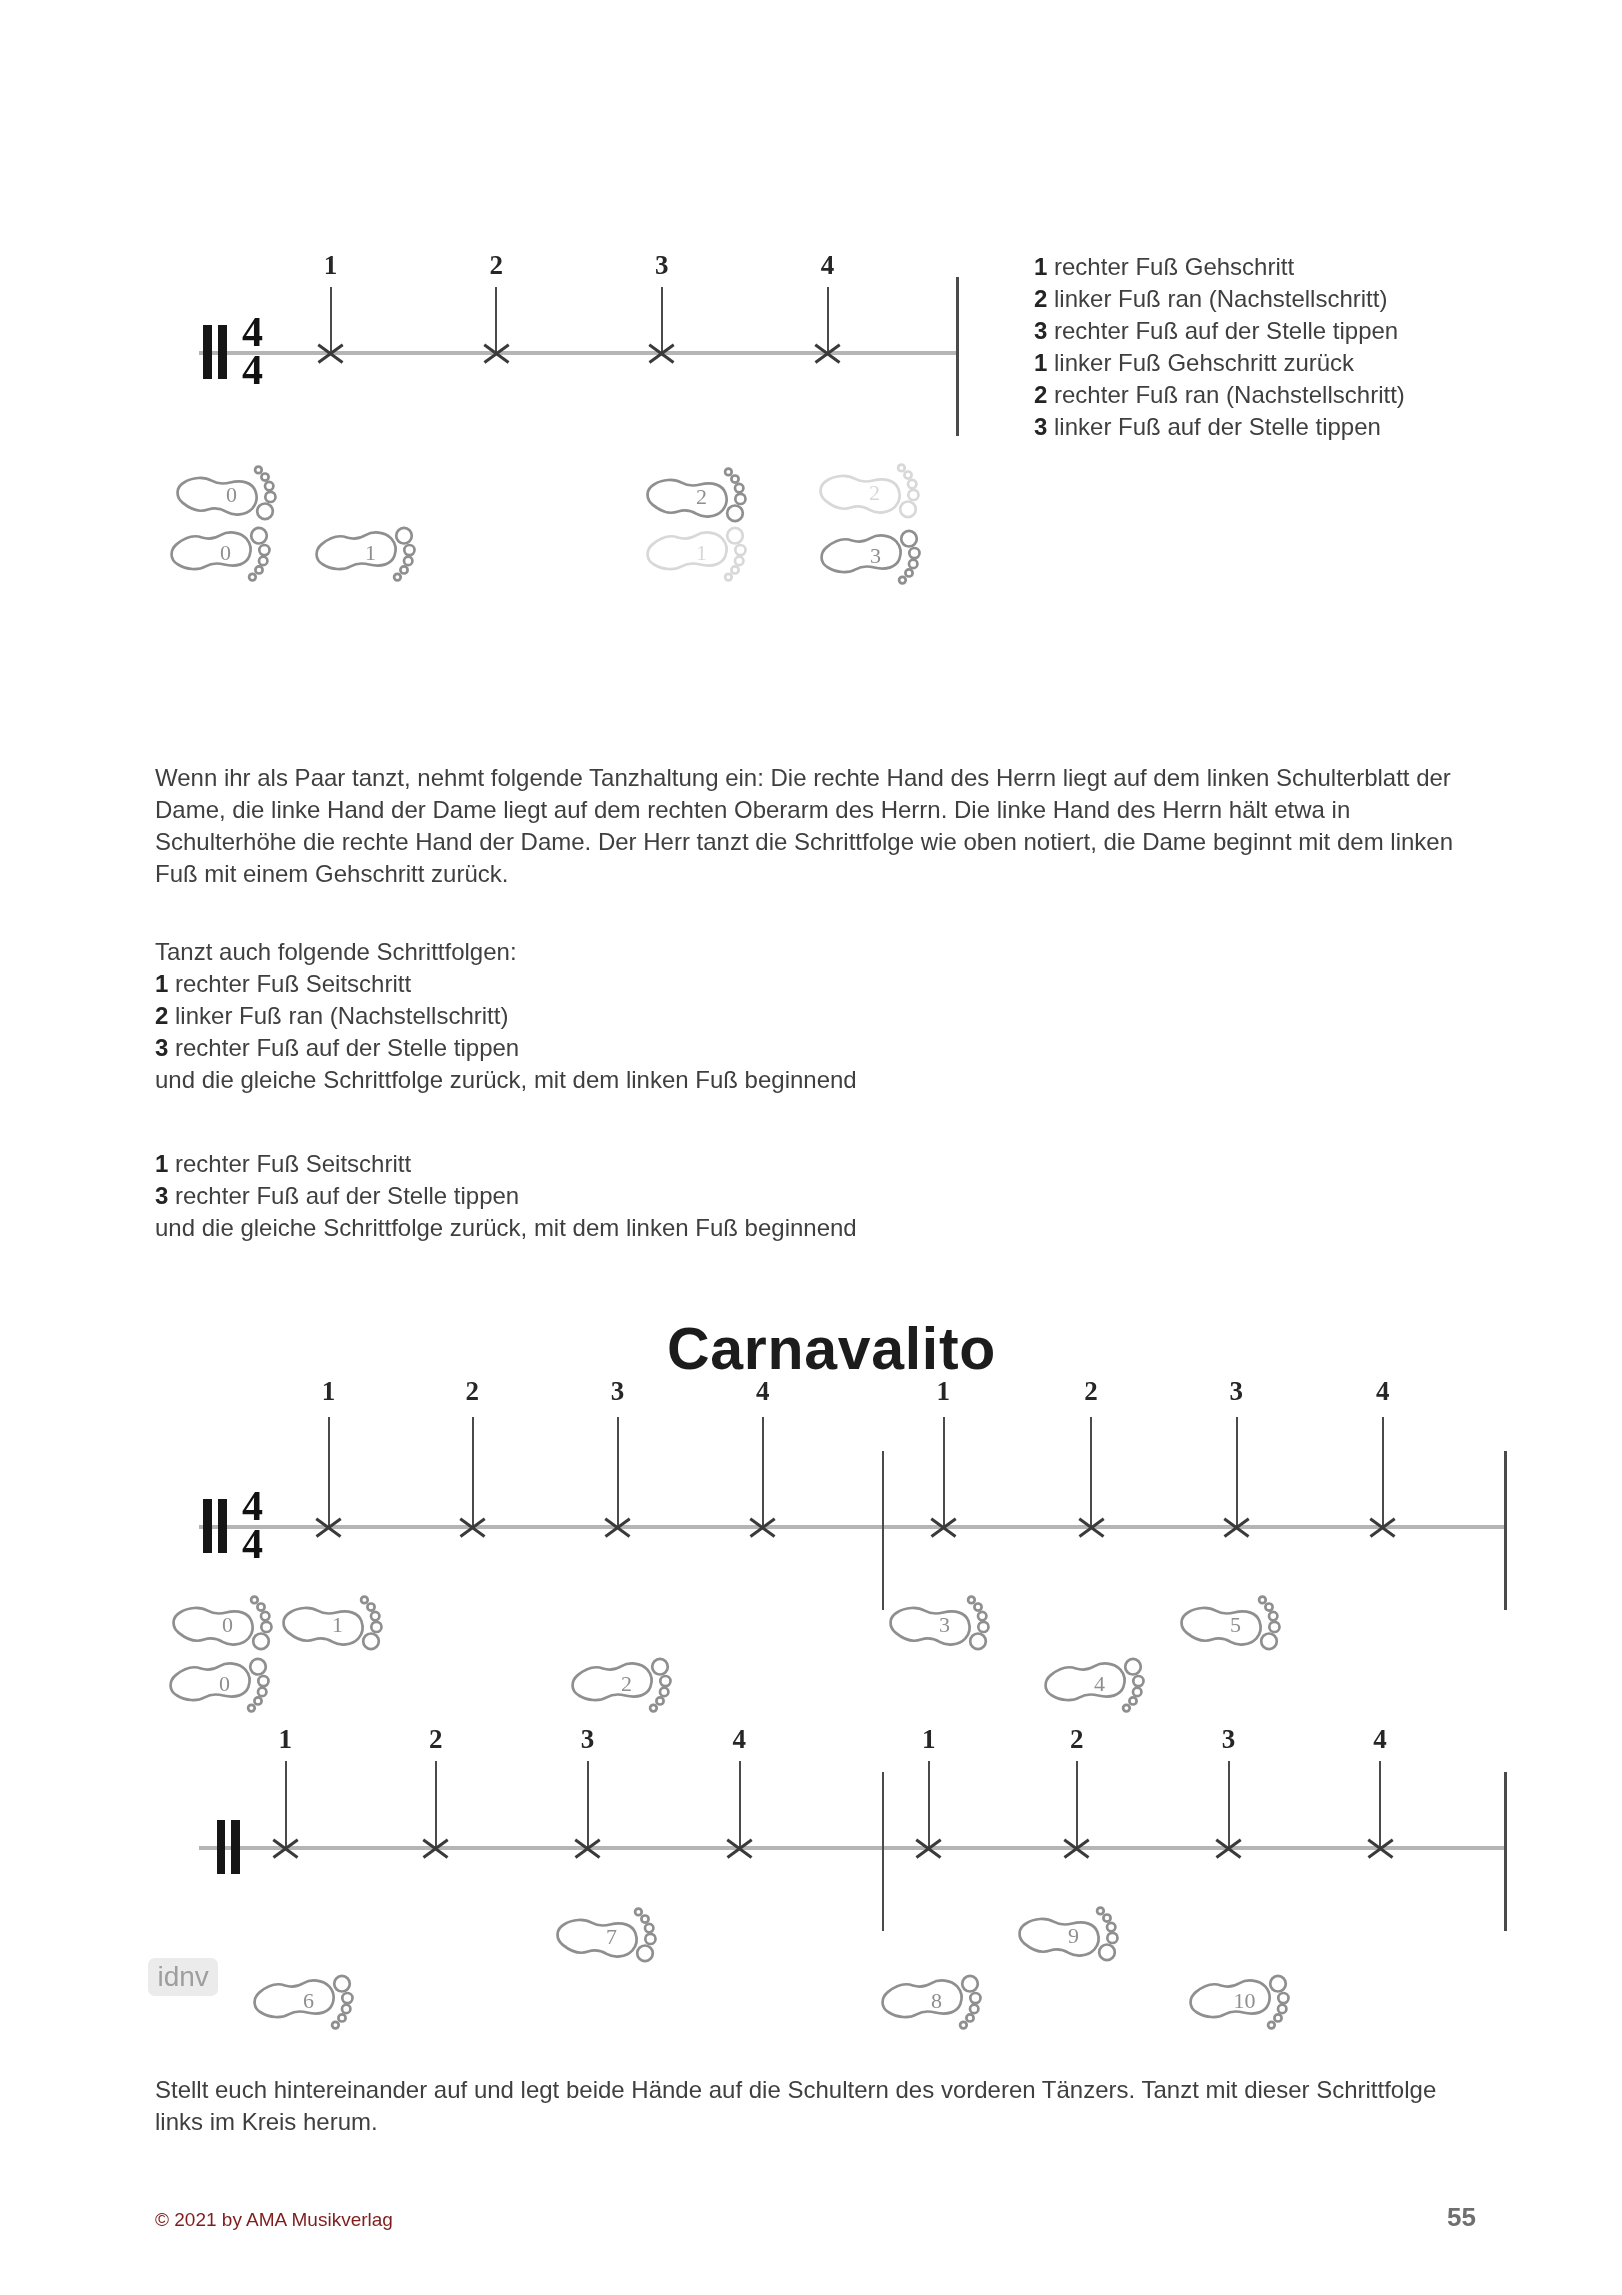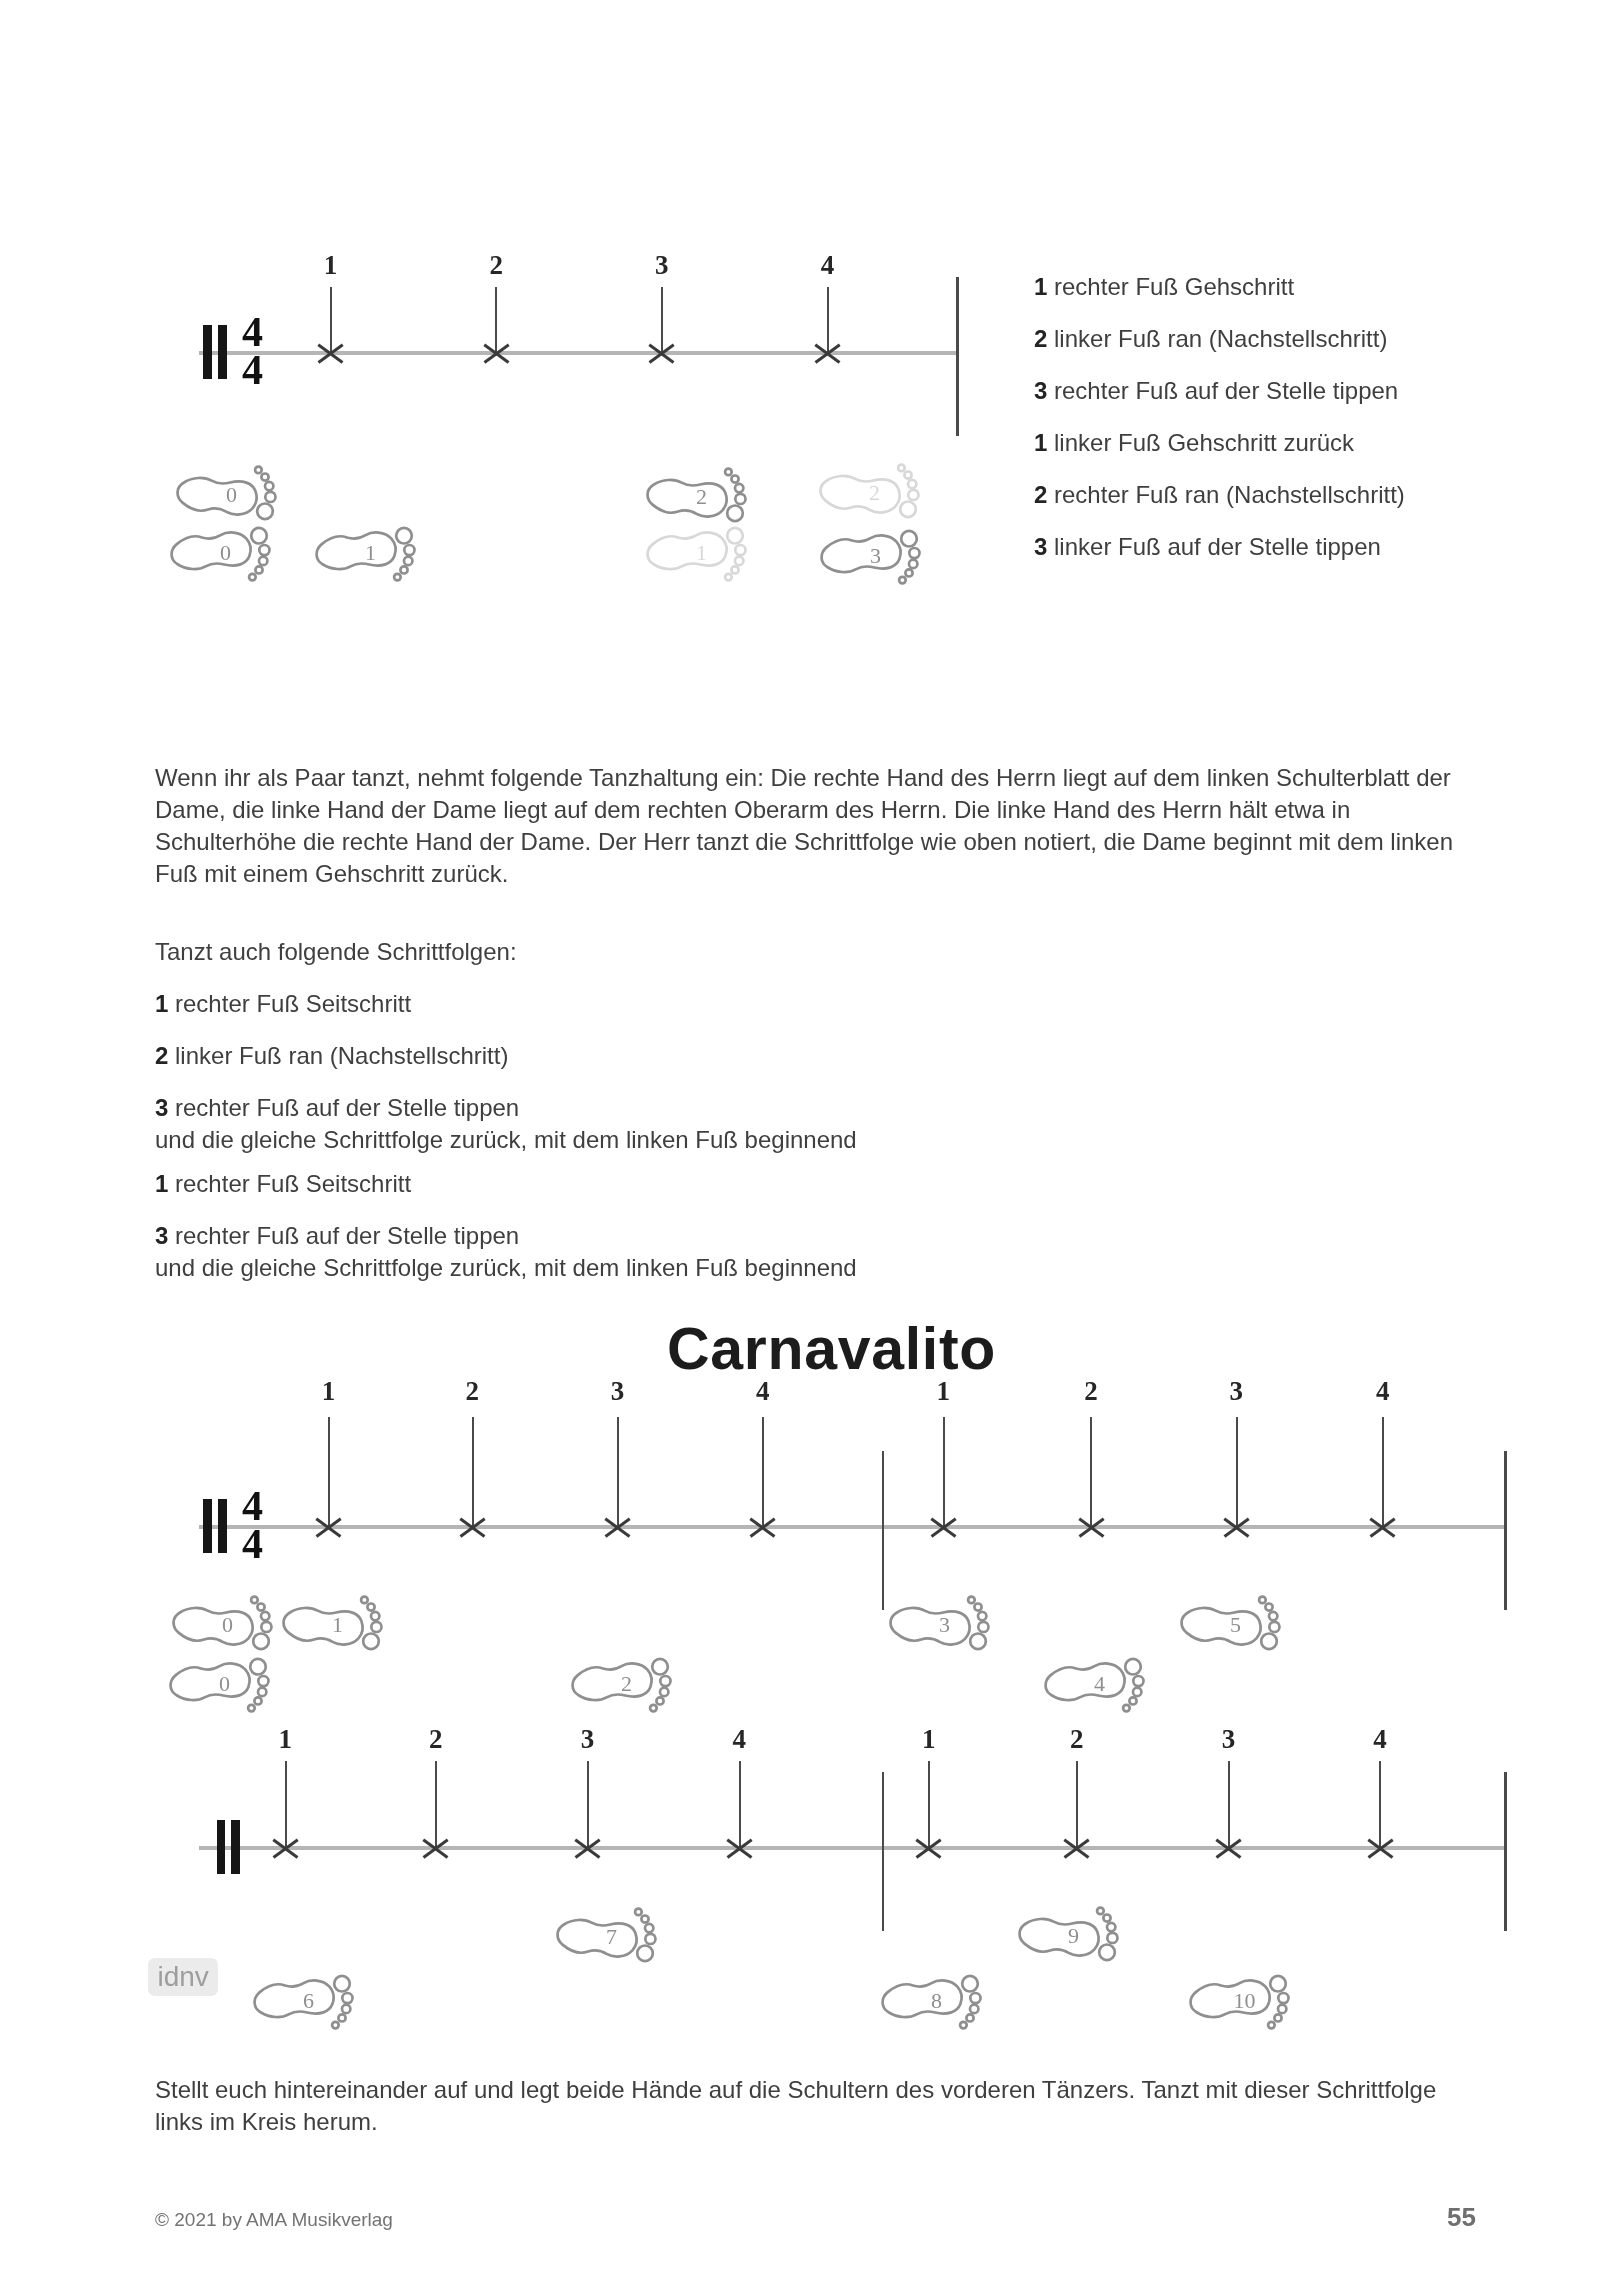--- a/index.html
+++ b/index.html
@@ -35,26 +35,26 @@
   .foot{position:absolute;width:108px;height:65px;color:#8f8f8f;}
   .foot svg{position:absolute;inset:0;width:100%;height:100%;overflow:visible;}
   .foot.flip svg{transform:scaleY(-1);}
   .foot.ghost{color:#d8d8d8;}
   .fnum{position:absolute;left:55%;top:50%;transform:translate(-50%,-50%);
         font-family:"Liberation Serif",serif;font-size:22px;color:currentColor;}
 
   
   .tblock{position:absolute;font-size:24px;line-height:32px;color:#3f3f3f;}
   .tblock b{font-weight:700;color:#242424;}
-  .step{white-space:nowrap;margin-top:20px;}
+  .step{white-space:nowrap;}
   .gap45{margin-top:30px;}
 
   .watermark{position:absolute;background:#ebebeb;color:#9e9e9e;border-radius:6.8px;
              font-size:28px;line-height:38px;padding:0 9.5px;}
-  .footer-left{position:absolute;font-size:19px;color:#737373;}
+  .footer-left{position:absolute;font-size:19px;color:#7f1d1d;}
   .page-num{position:absolute;font-size:26px;font-weight:700;color:#6f6f6f;}
 </style>
 </head>
 <body>
 
 <svg width="0" height="0" style="position:absolute">
   <defs>
     <g id="footShape" fill="none" stroke="currentColor" stroke-width="4.5" stroke-linejoin="round">
       <path d="M18,40 C6,50 6,66 20,74 C34,83 54,84 66,77 C75,72 85,71 97,74 C118,79 134,73 139,60 C143,49 141,39 134,31 C123,19 103,18 91,25 C81,31 70,32 60,29 C44,23 29,31 18,40 Z"></path>
       <circle cx="155" cy="26" r="13"></circle>

